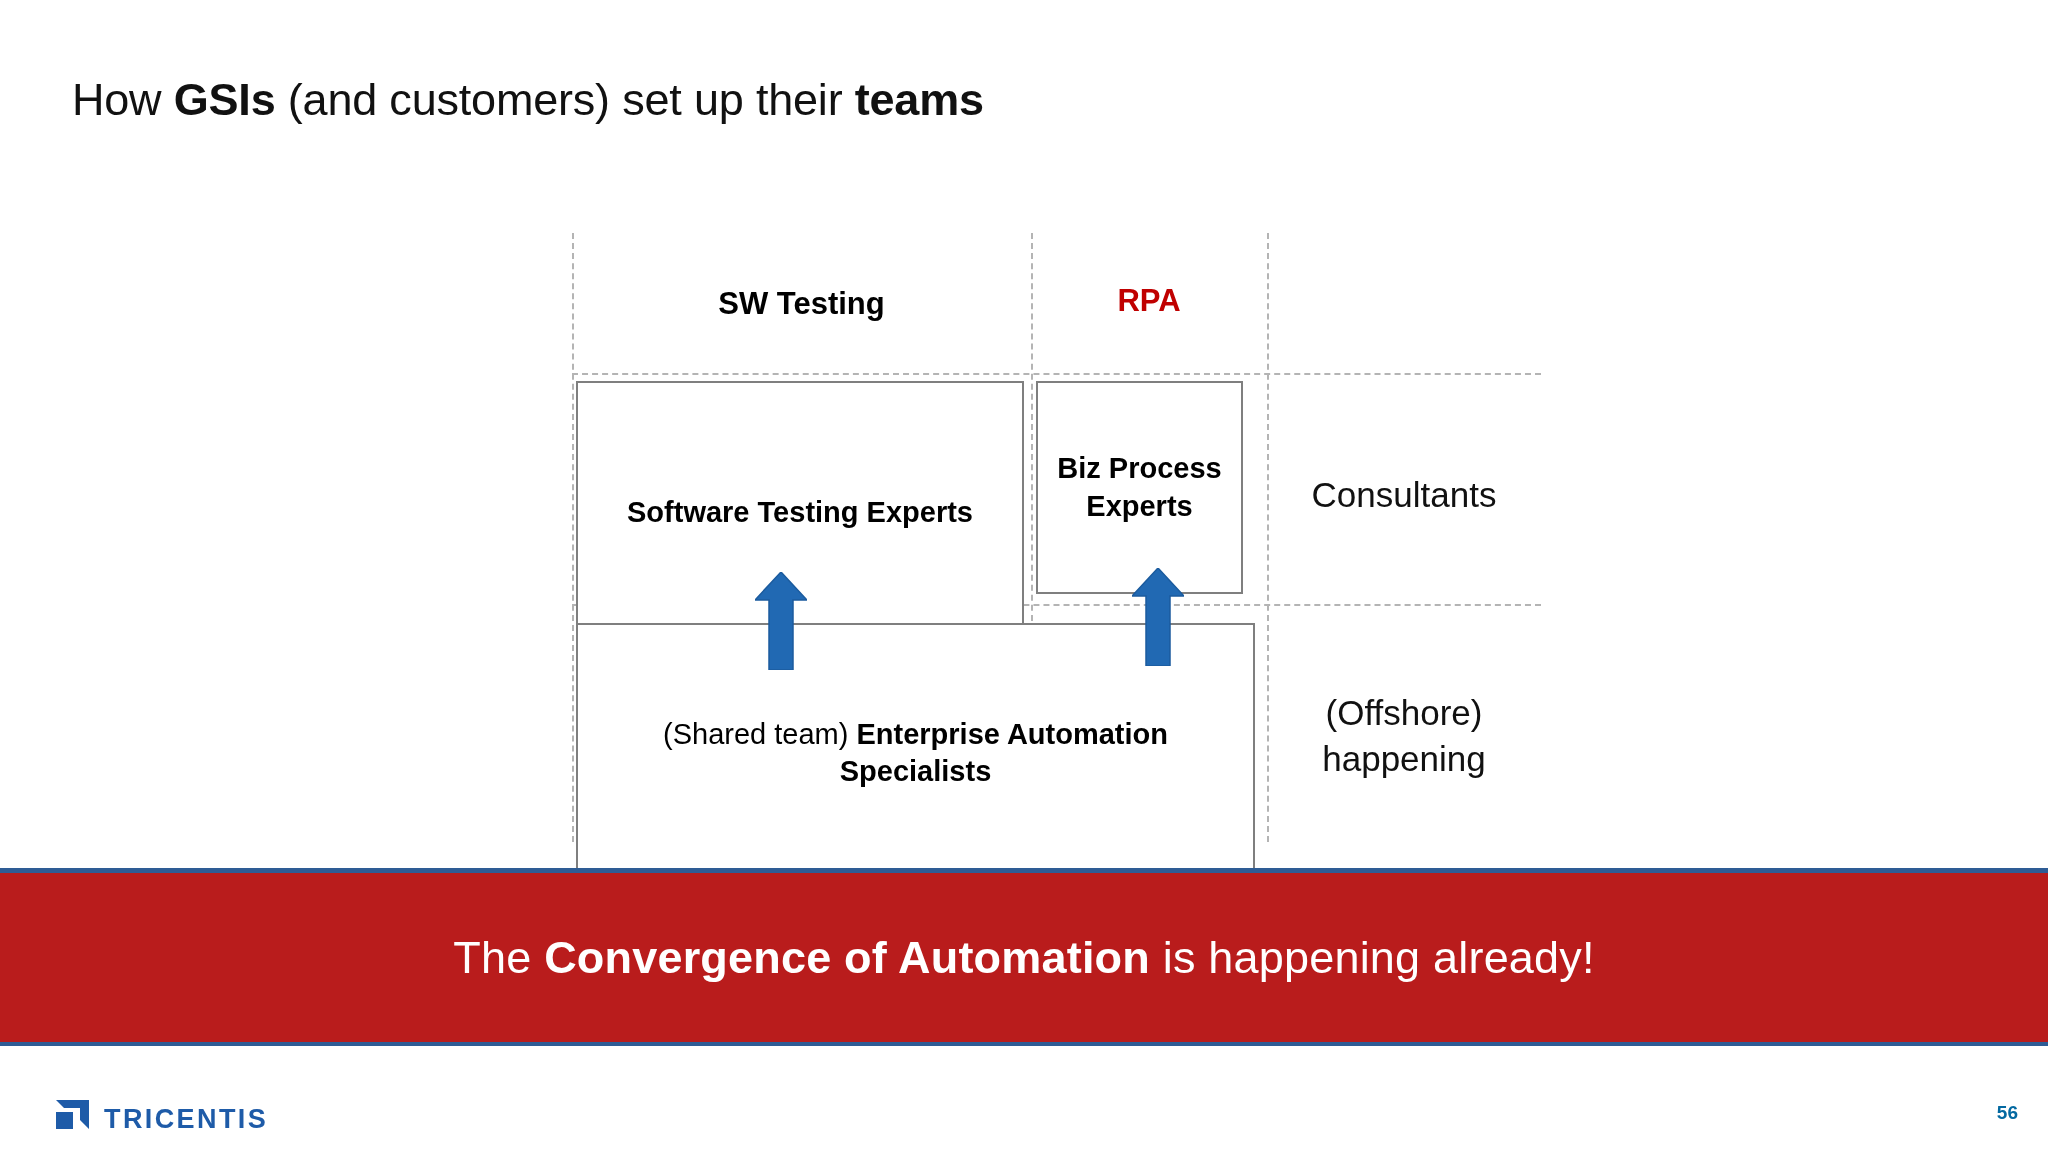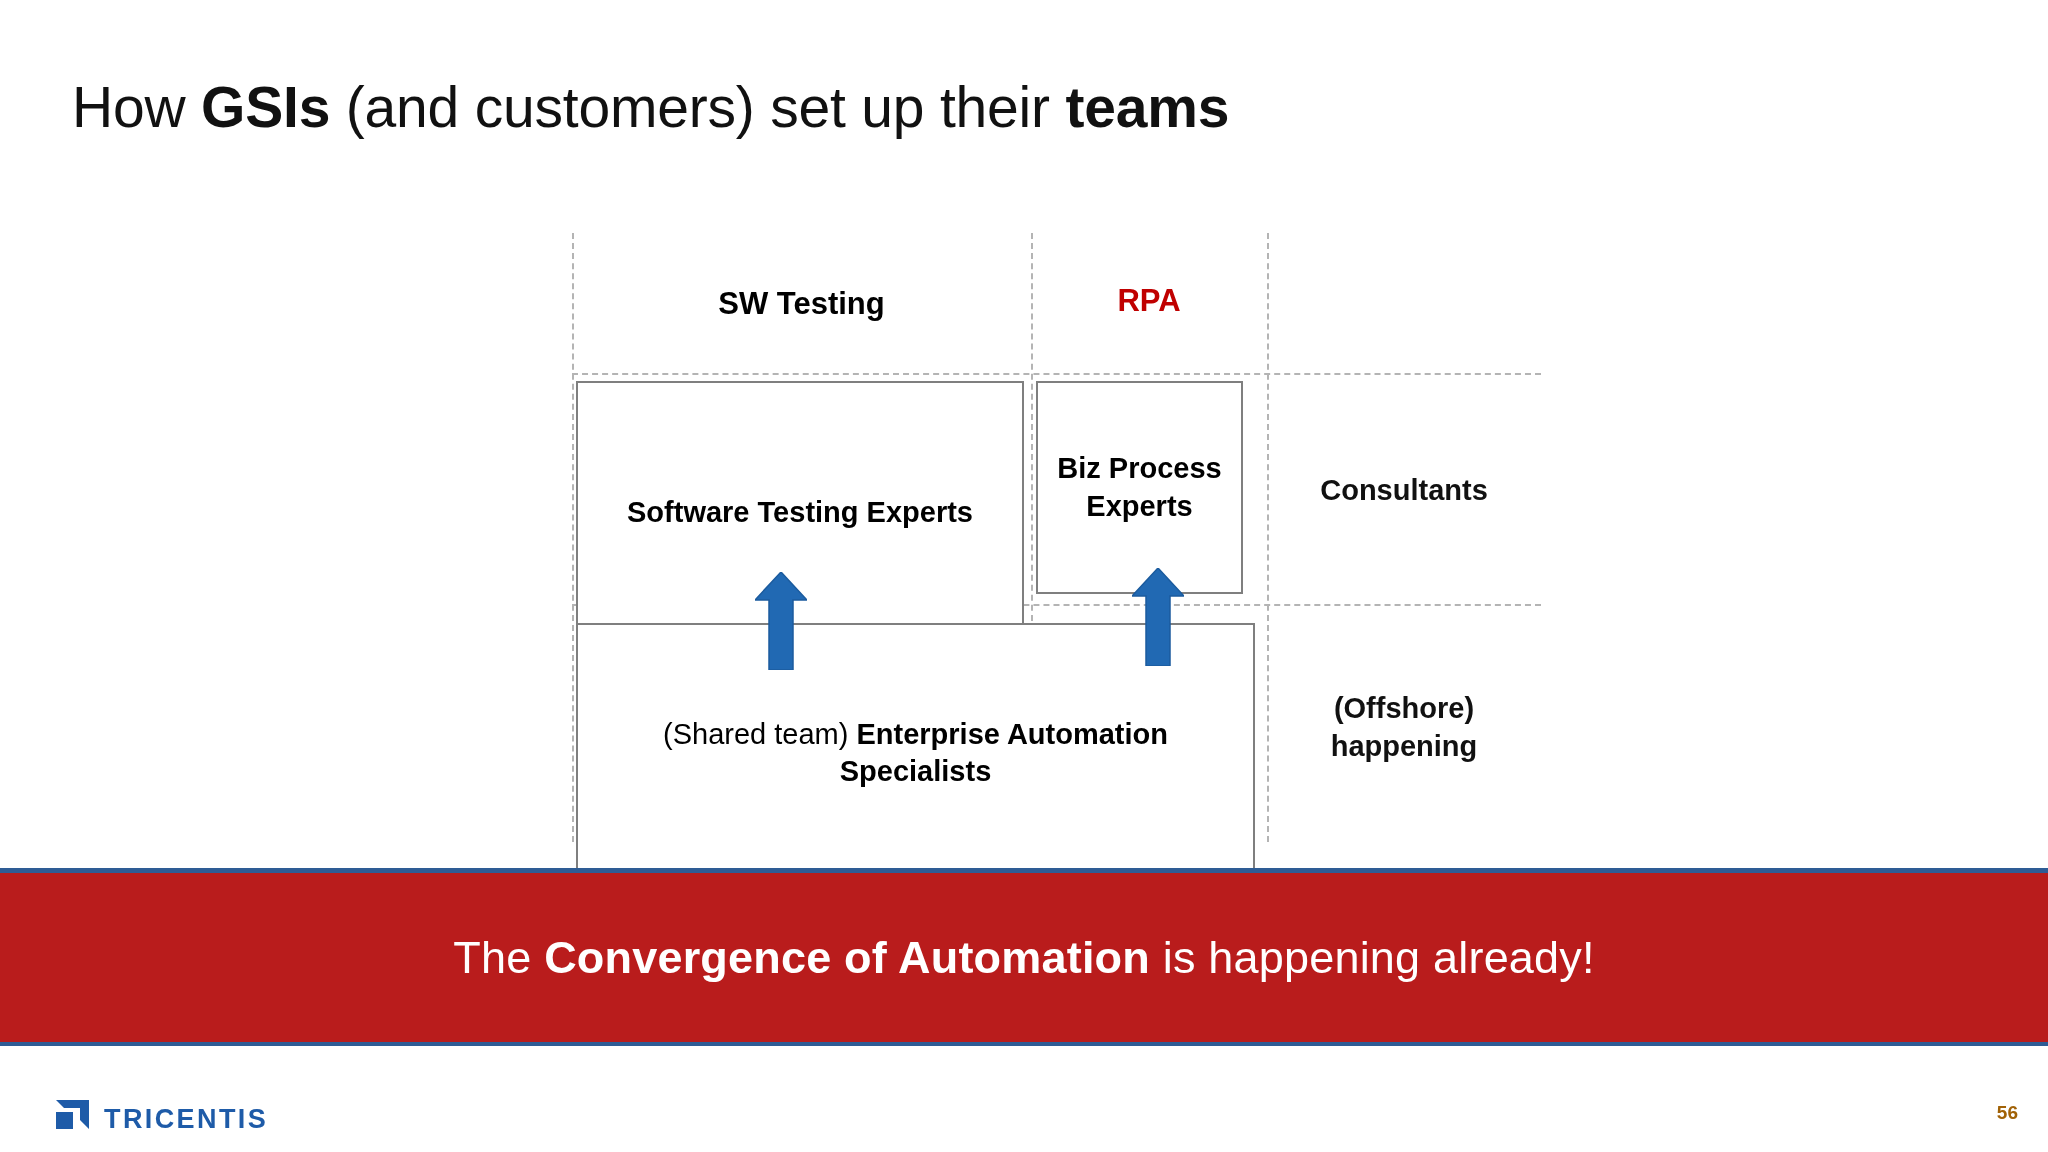--- a/index.html
+++ b/index.html
@@ -14,21 +14,21 @@
     overflow: hidden;
     font-family: "Liberation Sans", sans-serif;
     color: #000000;
   }
 
   
   #slide-title {
     position: absolute;
     left: 72px;
     top: 74px;
-    font-size: 57px;
+    font-size: 45px;
     font-weight: 400;
     color: #111111;
     letter-spacing: -0.2px;
     white-space: nowrap;
   }
   #slide-title b { font-weight: 700; }
 
   
   #diagram {
     position: absolute;
@@ -80,22 +80,22 @@
     font-weight: 700;
     line-height: 1.2;
   }
   #header-sw-testing { color: #000000; }
   #header-rpa { color: #C00000; }
 
   
   .side-note {
     position: absolute;
     text-align: center;
-    font-size: 29px;
-    font-weight: 700;
+    font-size: 35px;
+    font-weight: 400;
     line-height: 1.3;
     color: #111111;
   }
 
   
   .up-arrow {
     position: absolute;
     width: 52px;
     height: 98px;
   }
@@ -138,21 +138,21 @@
     font-weight: 700;
     letter-spacing: 2.4px;
     color: #1E5BA8;
   }
   #page-number {
     position: absolute;
     right: 30px;
     top: 1102px;
     font-size: 19px;
     font-weight: 700;
-    color: #a16207;
+    color: #0369a1;
   }
 </style>
 </head>
 <body>
 
 <div id="slide-title">
   <span>How </span><b>GSIs</b><span> (and customers) set up their </span><b>teams</b>
 </div>
 
 <div id="diagram">

